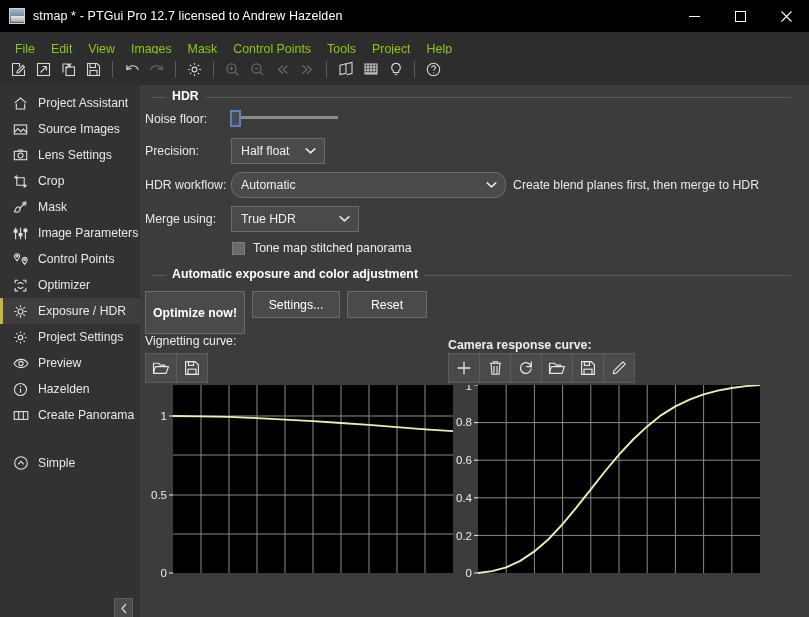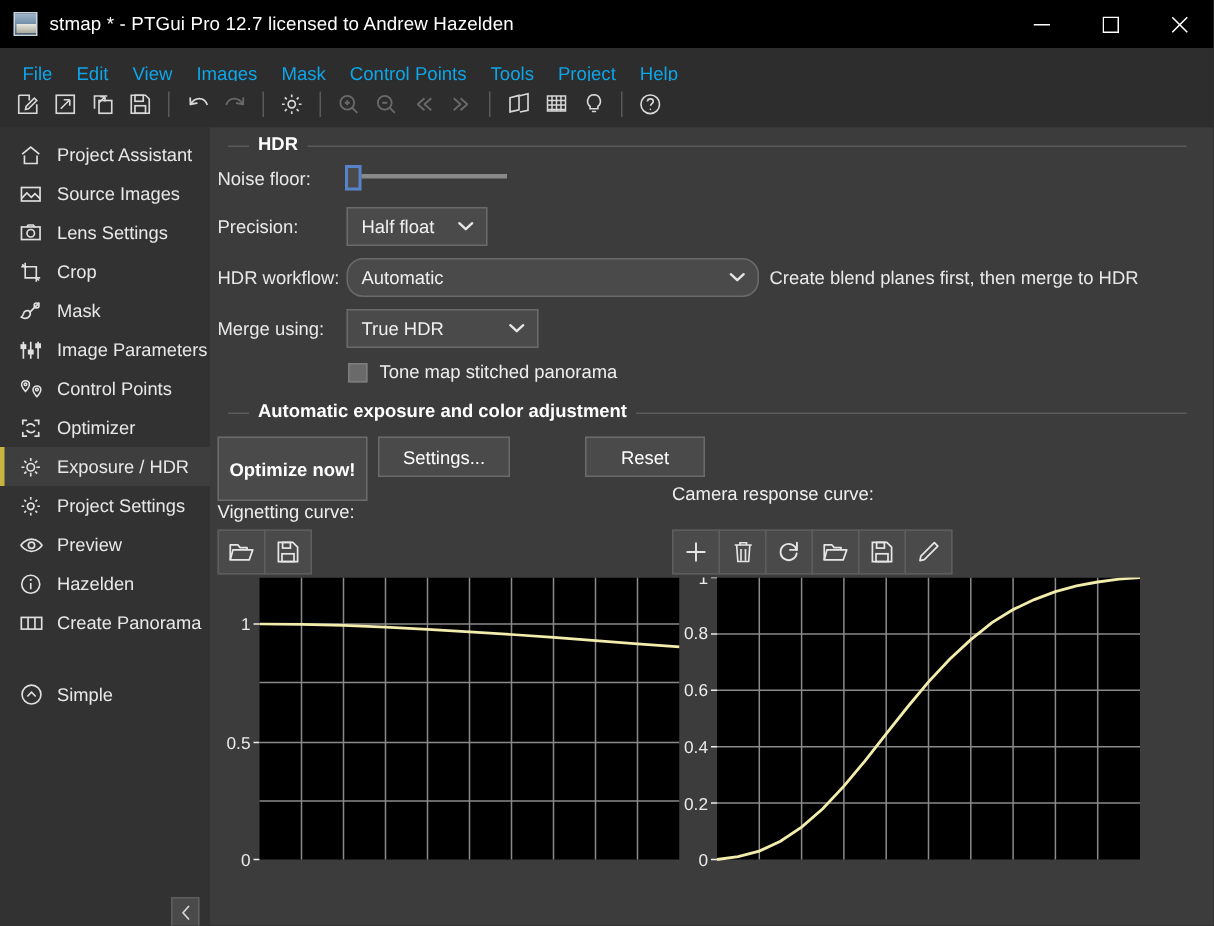--- a/index.html
+++ b/index.html
@@ -41,21 +41,21 @@
     color: #ffffff;
   }
   .win-btn svg { display: block; }
 
   
   .menubar {
     height: 22px; background: #2d2d2d; display: flex; align-items: center;
     padding-left: 7px; flex: 0 0 22px;
   }
   .menu-item {
-    color: #0ea5e9; font-size: 12.4px; padding: 2px 8px; white-space: nowrap; margin-top: 12px;
+    color: #84cc16; font-size: 12.4px; padding: 2px 8px; white-space: nowrap; margin-top: 12px;
   }
 
   
   .toolbar {
     height: 31px; background: #2d2d2d; display: flex; align-items: center;
     padding-left: 6px; gap: 0px; flex: 0 0 31px;
     border-bottom: 1px solid #2d2d2d;
   }
   .tb-btn {
     width: 25px; height: 25px; display: flex; align-items: center; justify-content: center;
@@ -505,21 +505,21 @@
         <span class="cb-label">Tone map stitched panorama</span>
       </div>
 
       <div class="group" style="left:12px; top:190px; right:18px; height:70px;">
         <div class="group-line-box"></div>
         <div class="group-title">Automatic exposure and color adjustment</div>
       </div>
 
       <div class="btn bold" style="left:5px; top:206px; width:100px; height:43px;">Optimize now!</div>
       <div class="btn" style="left:112px; top:206px; width:88px; height:27px;">Settings...</div>
-      <div class="btn" style="left:207px; top:206px; width:80px; height:27px;margin-left:43px;">Reset</div>
+      <div class="btn" style="left:207px; top:206px; width:80px; height:27px;">Reset</div>
 
       <div class="panel-label" style="left:5px; top:249px;">Vignetting curve:</div>
       <div class="icon-bar" style="left:5px; top:268px;">
         <div class="icon-btn">
           <svg width="18" height="16" viewBox="0 0 18 16" fill="none" stroke="currentColor" stroke-width="1.15" stroke-linejoin="round">
             <path d="M1.5 13.3V3.2h5l1.6 1.9h4.6v1.5"></path>
               <path d="M3.3 6.6h13.2l-2.4 6.7H1.5z"></path>
           </svg>
         </div>
         <div class="icon-btn">
@@ -556,21 +556,21 @@
             <line x1="280" y1="0" x2="280" y2="188"></line>
             <line x1="28" y1="31" x2="308" y2="31"></line>
             <line x1="28" y1="70" x2="308" y2="70"></line>
             <line x1="28" y1="110" x2="308" y2="110"></line>
             <line x1="28" y1="149" x2="308" y2="149"></line>
           </g>
           <polyline fill="none" stroke="#f2edad" stroke-width="1.8" points="28,31 56,31.3 84,31.9 112,33.1 140,34.6 168,36.2 196,38.0 224,39.9 252,42.1 280,44.3 308,46.2"></polyline>
         </svg>
       </div>
 
-      <div class="panel-label" style="left:308px; top:237px;">Camera response curve:</div>
+      <div class="panel-label" style="left:308px; top:253px;font-weight:bold;">Camera response curve:</div>
       <div class="icon-bar" style="left:308px; top:268px;">
         <div class="icon-btn">
           <svg width="16" height="16" viewBox="0 0 16 16" fill="none" stroke="currentColor" stroke-width="1.3" stroke-linecap="round">
               <path d="M8 2.2v11.6M2.2 8h11.6"></path>
             </svg>
         </div>
         <div class="icon-btn">
           <svg width="15" height="16" viewBox="0 0 15 16" fill="none" stroke="currentColor" stroke-width="1.1">
             <path d="M1.8 3.3h11.4"></path>
               <path d="M5.3 3.3V1.8h4.4v1.5"></path>

